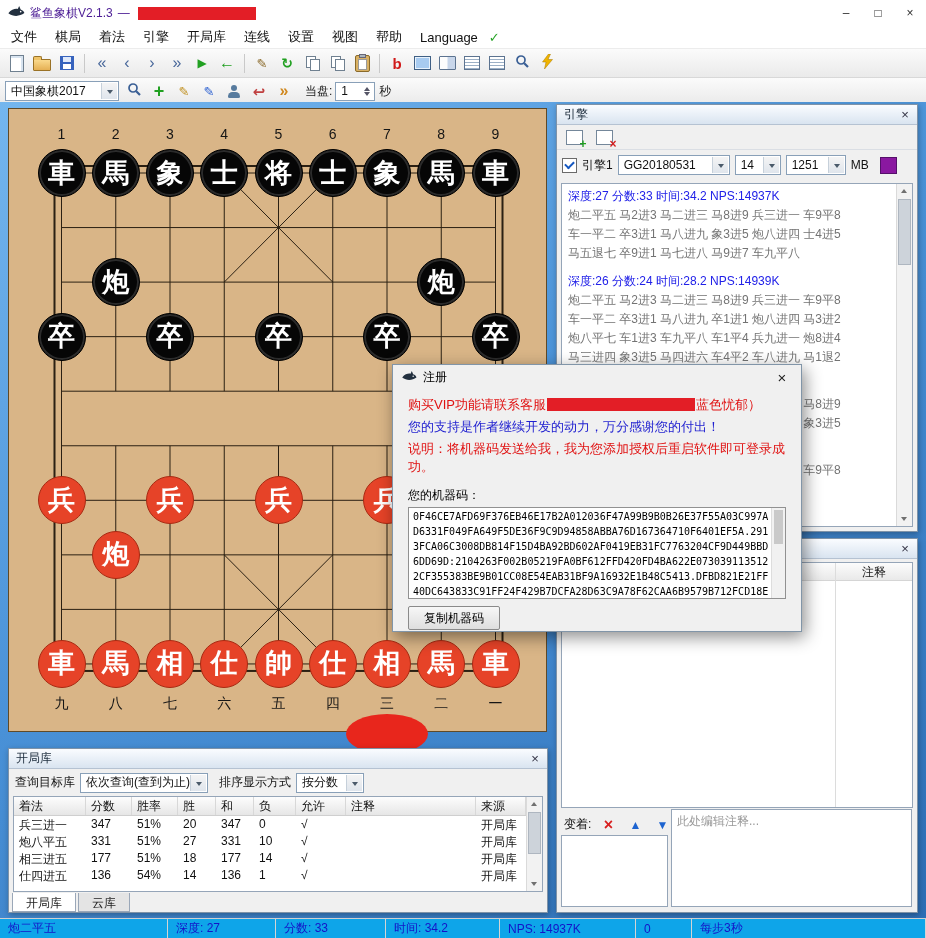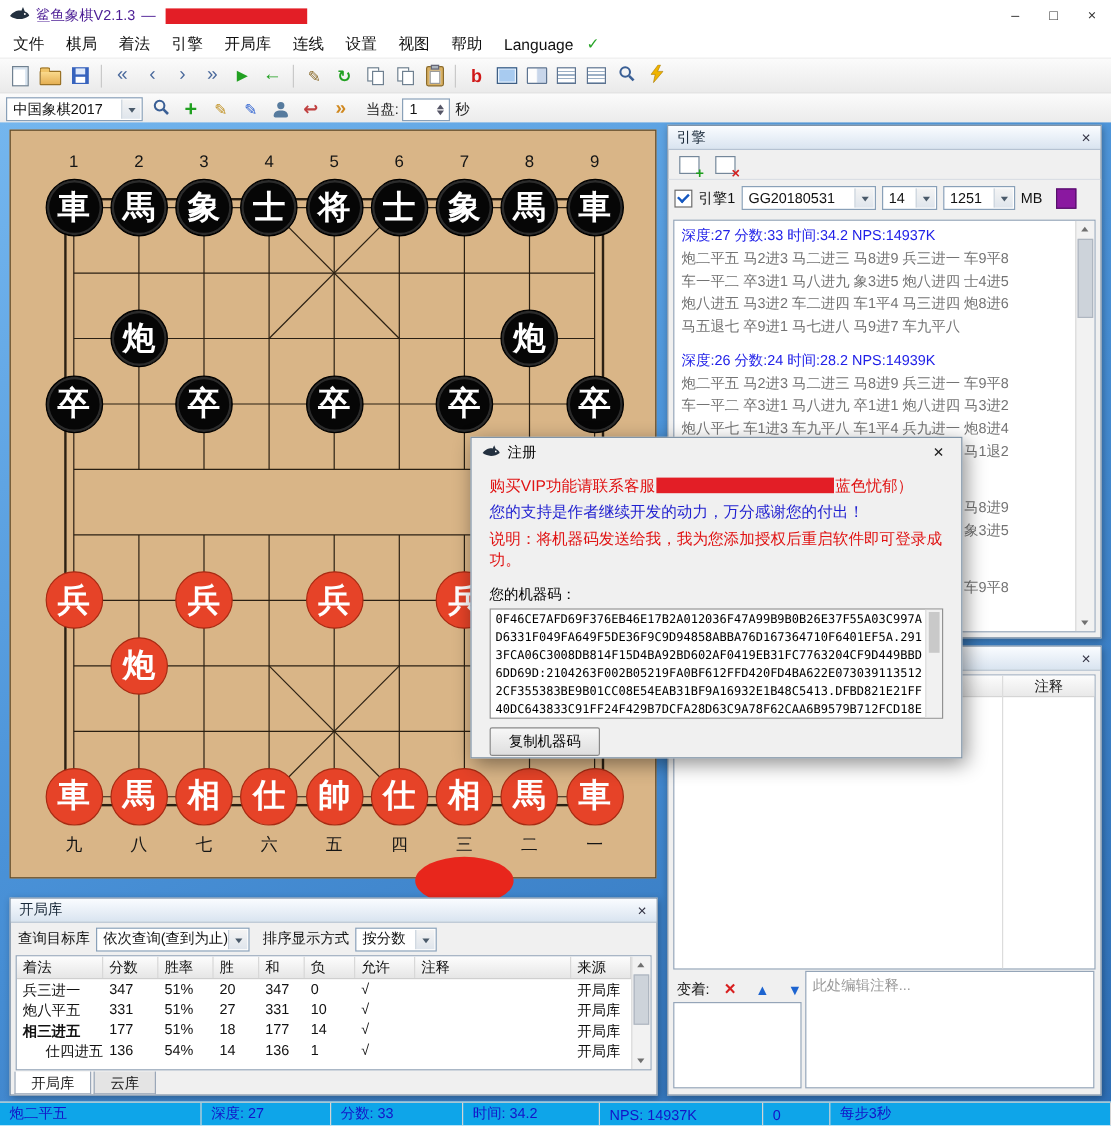--- a/index.html
+++ b/index.html
@@ -399,21 +399,20 @@
         <span>1251</span>
       </div>
       <span>MB</span>
       <span class="purple-swatch"></span>
     </div>
     <div class="eng-out">
       <div id="engine-output">
           <div class="eng-h">深度:27  分数:33  时间:34.2  NPS:14937K</div>
           <div class="eng-m">炮二平五 马2进3 马二进三 马8进9 兵三进一 车9平8</div>
           <div class="eng-m">车一平二 卒3进1 马八进九 象3进5 炮八进四 士4进5</div>
-          <div class="eng-m">炮八进五 马3进2 车二进四 车1平4 马三进四 炮8进6</div>
           <div class="eng-m">马五退七 卒9进1 马七进八 马9进7 车九平八</div>
           <div class="eng-gap"></div>
           <div class="eng-h">深度:26  分数:24  时间:28.2  NPS:14939K</div>
           <div class="eng-m">炮二平五 马2进3 马二进三 马8进9 兵三进一 车9平8</div>
           <div class="eng-m">车一平二 卒3进1 马八进九 卒1进1 炮八进四 马3进2</div>
           <div class="eng-m">炮八平七 车1进3 车九平八 车1平4 兵九进一 炮8进4</div>
           <div class="eng-m">马三进四 象3进5 马四进六 车4平2 车八进九 马1退2</div>
           <div class="eng-gap"></div>
           <div class="eng-h">深度:25  分数:26  时间:20.6  NPS:14940K</div>
           <div class="eng-m">炮二平五 马2进3 马二进三 卒3进1 车一平二 马8进9</div>
@@ -505,32 +504,32 @@
             <div class="obk-cell" style="width: 46px;">331</div>
             <div class="obk-cell" style="width: 46px;">51%</div>
             <div class="obk-cell" style="width: 38px;">27</div>
             <div class="obk-cell" style="width: 38px;">331</div>
             <div class="obk-cell" style="width: 42px;">10</div>
             <div class="obk-cell" style="width: 50px;">√</div>
             <div class="obk-cell" style="width: 130px;"></div>
             <div class="obk-cell" style="width: 50px;">开局库</div>
           </div>
           <div class="obk-row">
-            <div class="obk-cell" style="width: 72px; font-weight: bold;">相三进五</div>
+            <div class="obk-cell" style="width: 72px;">相三进五</div>
             <div class="obk-cell" style="width: 46px;">177</div>
             <div class="obk-cell" style="width: 46px;">51%</div>
             <div class="obk-cell" style="width: 38px;">18</div>
             <div class="obk-cell" style="width: 38px;">177</div>
             <div class="obk-cell" style="width: 42px;">14</div>
             <div class="obk-cell" style="width: 50px;">√</div>
             <div class="obk-cell" style="width: 130px;"></div>
             <div class="obk-cell" style="width: 50px;">开局库</div>
           </div>
           <div class="obk-row">
-            <div class="obk-cell" style="width: 72px; text-align: right;">仕四进五</div>
+            <div class="obk-cell" style="width: 72px;">仕四进五</div>
             <div class="obk-cell" style="width: 46px;">136</div>
             <div class="obk-cell" style="width: 46px;">54%</div>
             <div class="obk-cell" style="width: 38px;">14</div>
             <div class="obk-cell" style="width: 38px;">136</div>
             <div class="obk-cell" style="width: 42px;">1</div>
             <div class="obk-cell" style="width: 50px;">√</div>
             <div class="obk-cell" style="width: 130px;"></div>
             <div class="obk-cell" style="width: 50px;">开局库</div>
           </div>
         </div>

